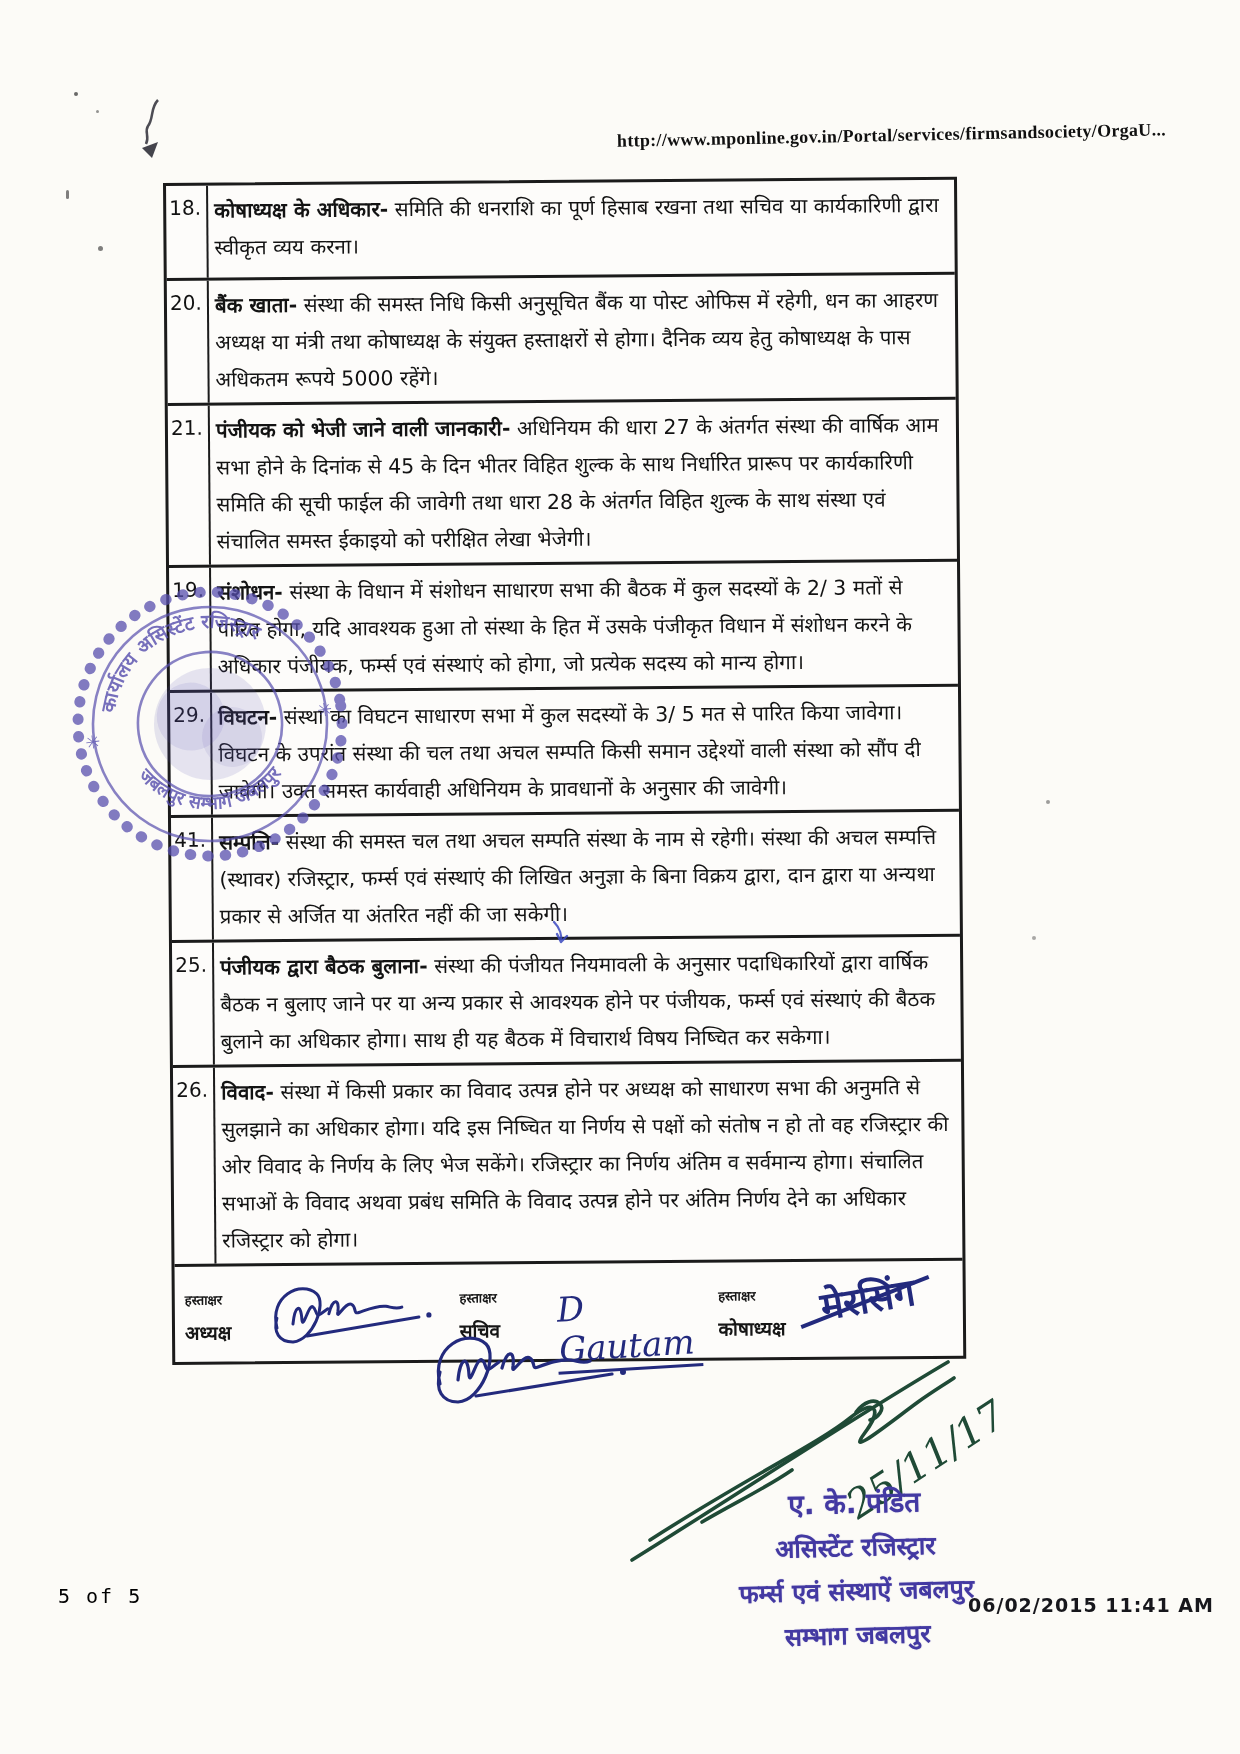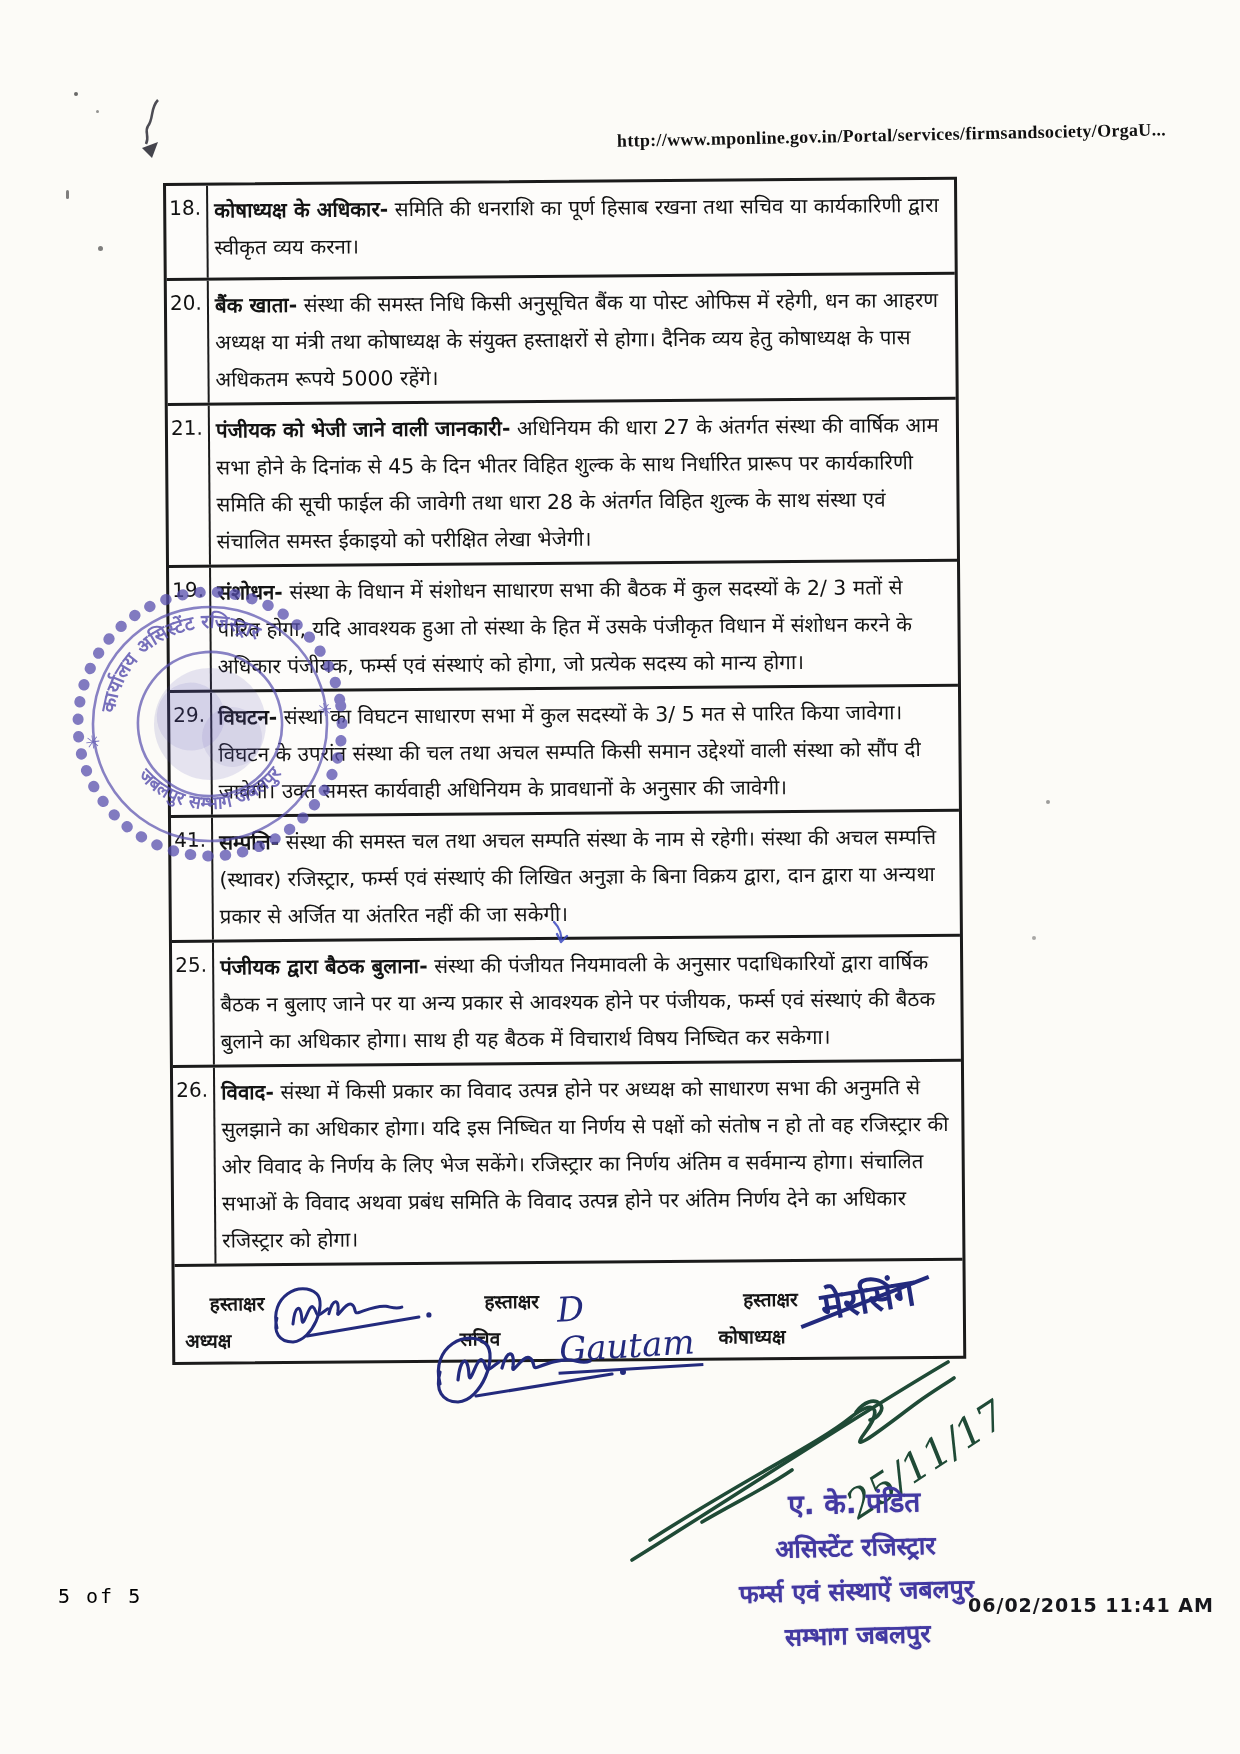--- a/index.html
+++ b/index.html
@@ -28,22 +28,22 @@
     font-size:20px; padding:10px 0 0 3px; color:#121212;
   }
   .txt {
     flex:1; padding:7px 10px 4px 6px;
     font-size:20.5px; line-height:37px; color:#131313; overflow:hidden;
   }
   .lead { font-weight:700; }
   
   .sig-row { display:flex; border-top:3px solid #1b1b1b; height:98px; }
   .sig-col { position:relative; flex:1; }
-  .sig-label { position:absolute; left:10px; top:24px; font-size:19px; font-weight:700;margin-left:25px; }
-  .sig-role  { position:absolute; left:10px; bottom:8px; font-size:19px; font-weight:700; }
+  .sig-label { position:absolute; left:10px; top:24px; font-size:13px; font-weight:700; }
+  .sig-role  { position:absolute; left:10px; bottom:16px; font-size:19px; font-weight:700; }
   .sig-col.c2 .sig-label, .sig-col.c2 .sig-role { left:22px; }
   .sig-col.c3 .sig-label, .sig-col.c3 .sig-role { left:18px; }
   .sig-scribble { position:absolute; left:86px; top:6px; }
   .sig-gautam {
     position:absolute; left:118px; top:22px;
     font-family:"DejaVu Serif", serif; font-style:italic; font-size:34px;
     color:#232a7d; transform:rotate(-3deg);
     border-bottom:3px solid #232a7d; padding:0 6px 2px 2px;
   }
   .sig-mersingh {

